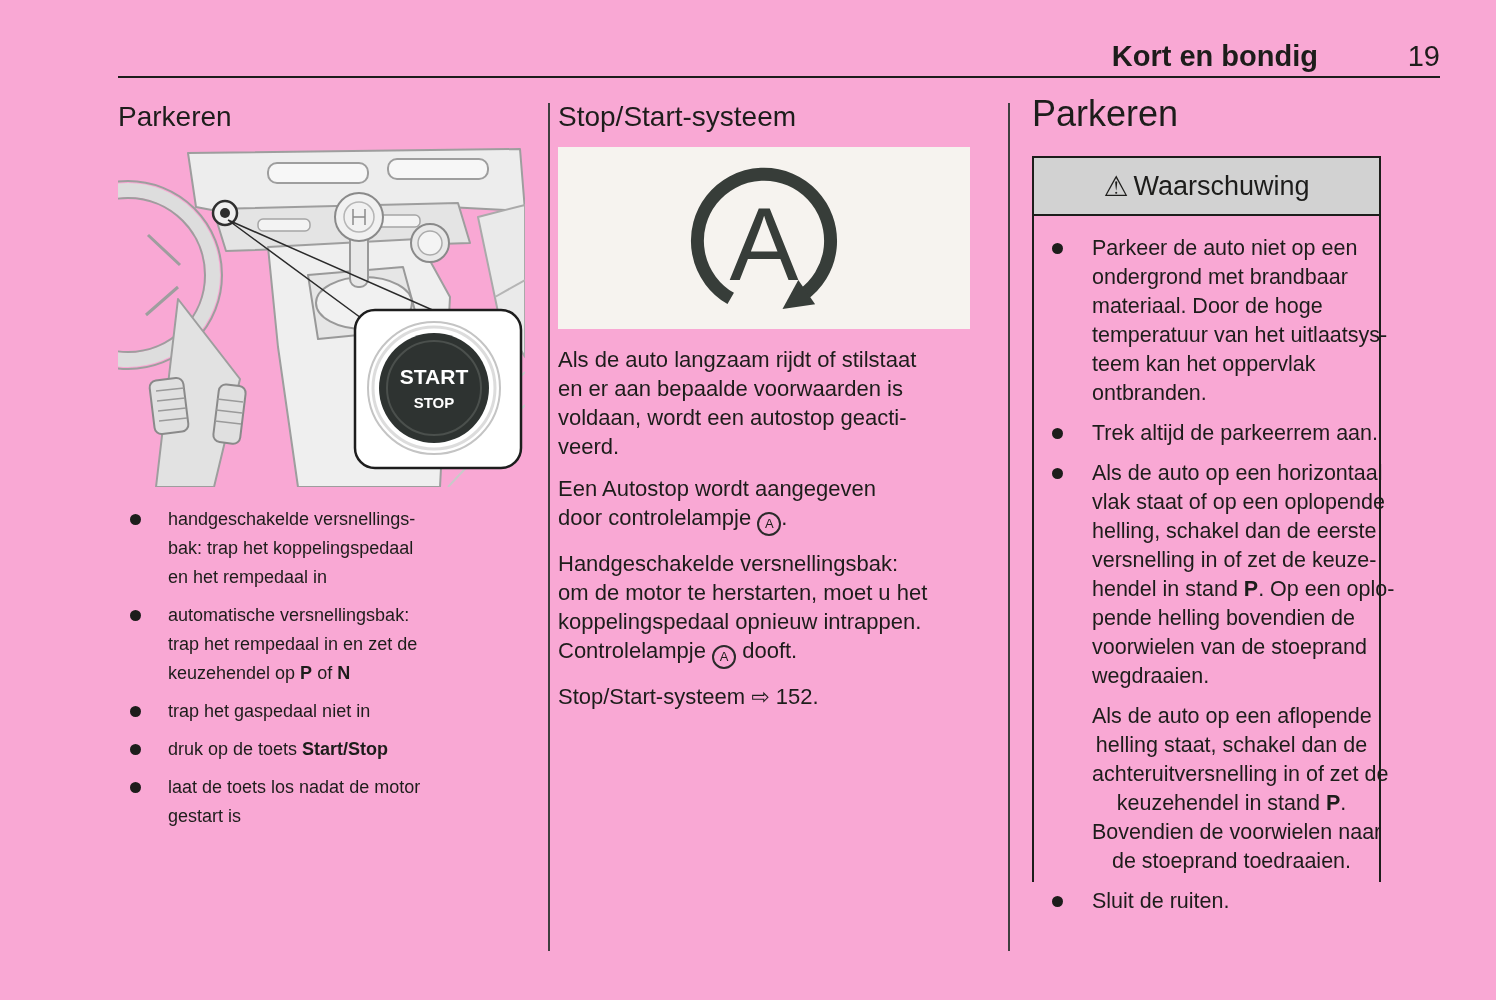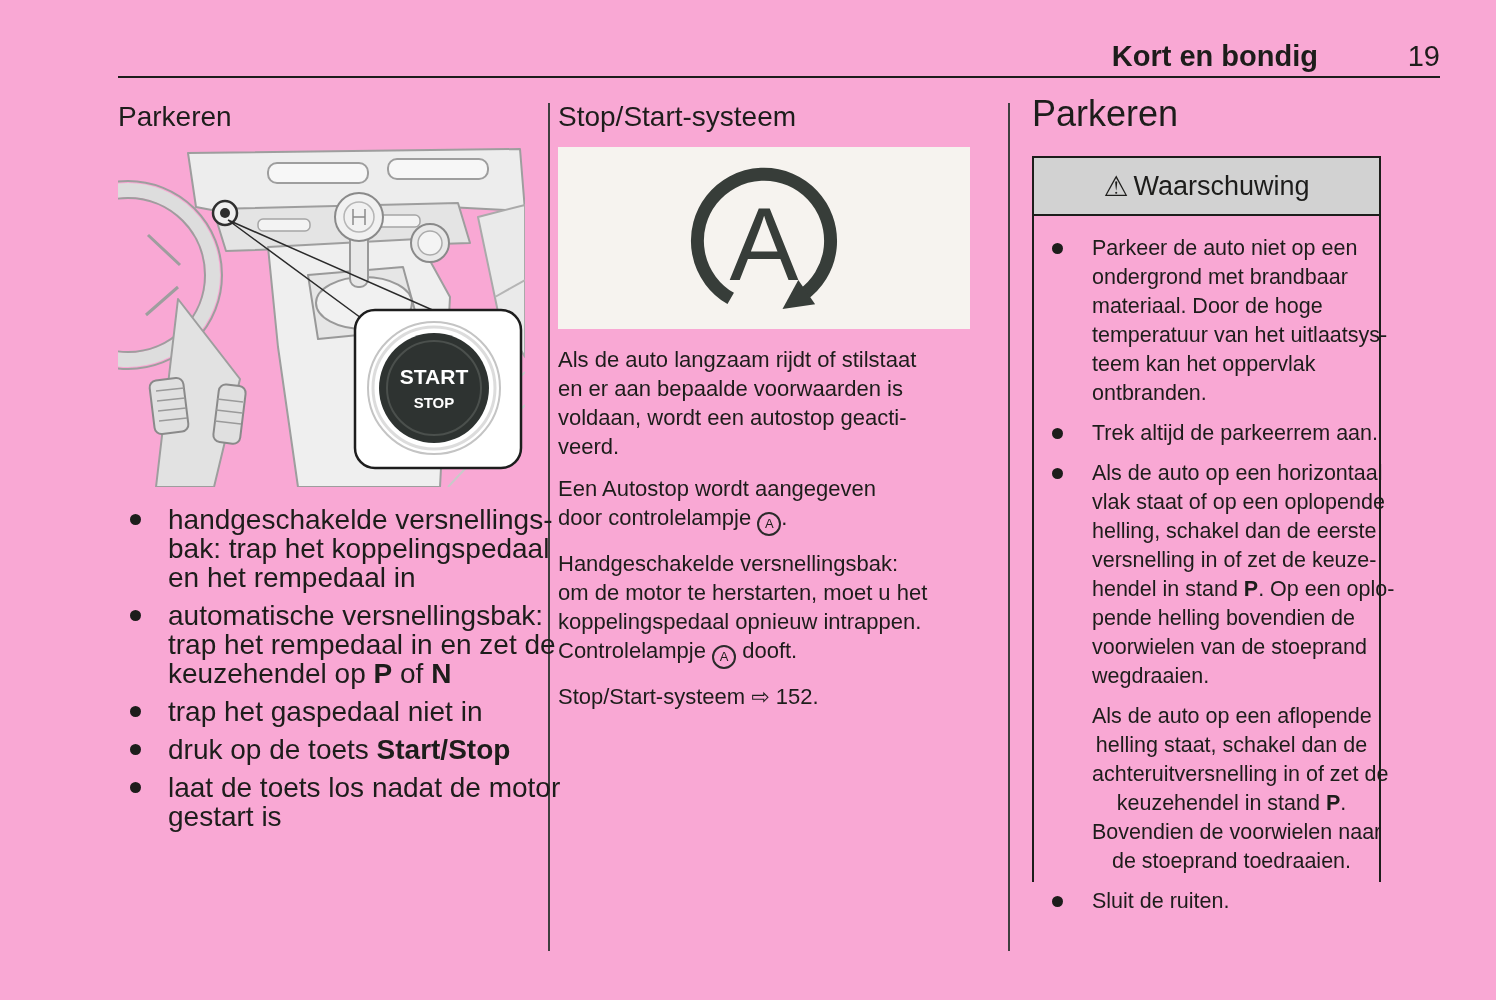--- a/index.html
+++ b/index.html
@@ -13,21 +13,21 @@
   .col{position:absolute;top:100px;}
   #col-left{left:118px;width:408px;}
   #col-mid{left:558px;width:414px;}
   #col-right{left:1032px;width:349px;top:92px;}
   .divider{position:absolute;top:103px;width:2px;height:848px;background:#3f3f3f;}
   #div1{left:548px;} #div2{left:1008px;}
   h3.sec{font-size:28px;font-weight:400;margin:0 0 13px 0;line-height:34px;}
   h2.sec{font-size:36px;font-weight:400;margin:0 0 20px 0;line-height:44px;}
   
   .bullets{list-style:none;margin:18px 0 0 0;padding:0;}
-  .bullets li{position:relative;padding-left:50px;margin-bottom:9px;font-size:28px;
+  .bullets li{position:relative;padding-left:50px;margin-bottom:9px;font-size:18px;
               line-height:29px;white-space:pre;}
   .bullets li::before{content:"";position:absolute;left:12px;top:9px;width:11px;height:11px;
               border-radius:50%;background:#1d1d1b;}
   .para{font-size:22px;line-height:29px;white-space:pre;margin:0 0 13px 0;}
   .b{font-weight:bold;}
   
   .circ-a{display:inline-block;width:20px;height:20px;border:2px solid #2b2b2b;border-radius:50%;
           font-size:13px;line-height:19px;text-align:center;vertical-align:-3px;
           letter-spacing:0;white-space:normal;}
   .arrow{font-family:"DejaVu Sans",sans-serif;}

